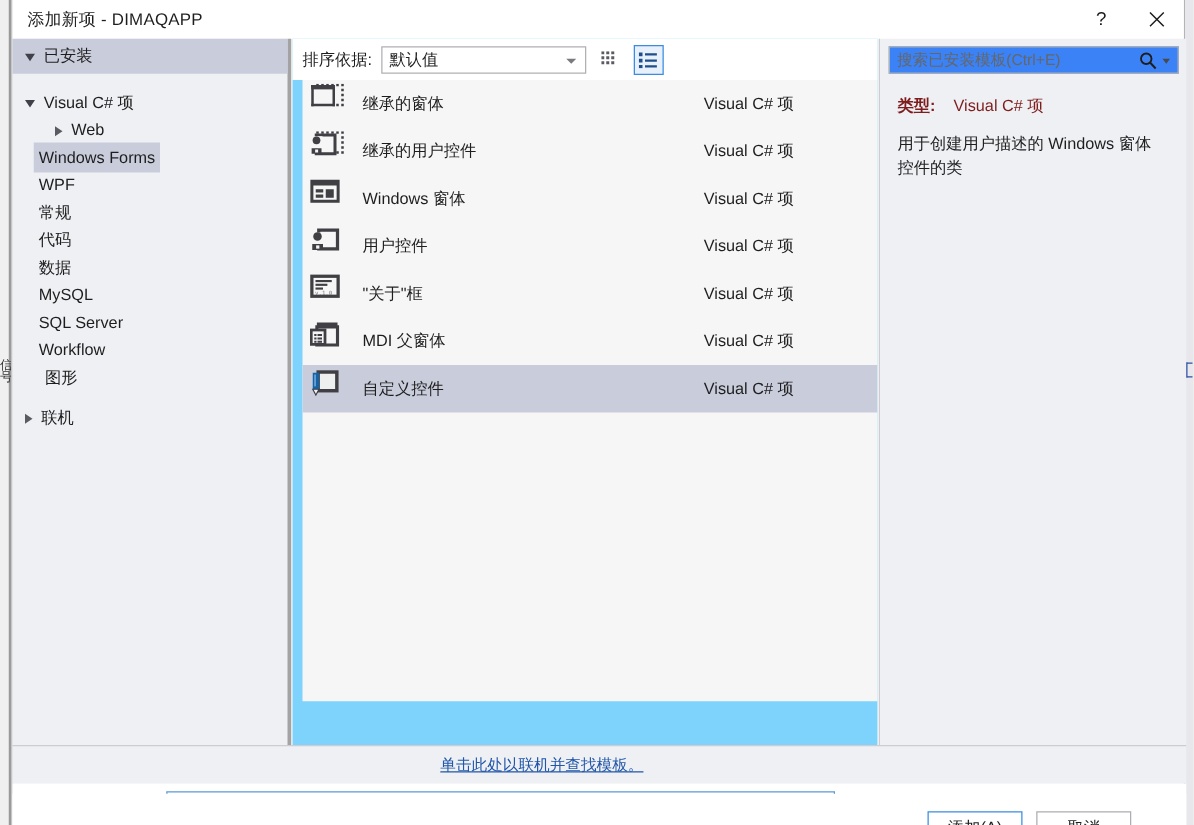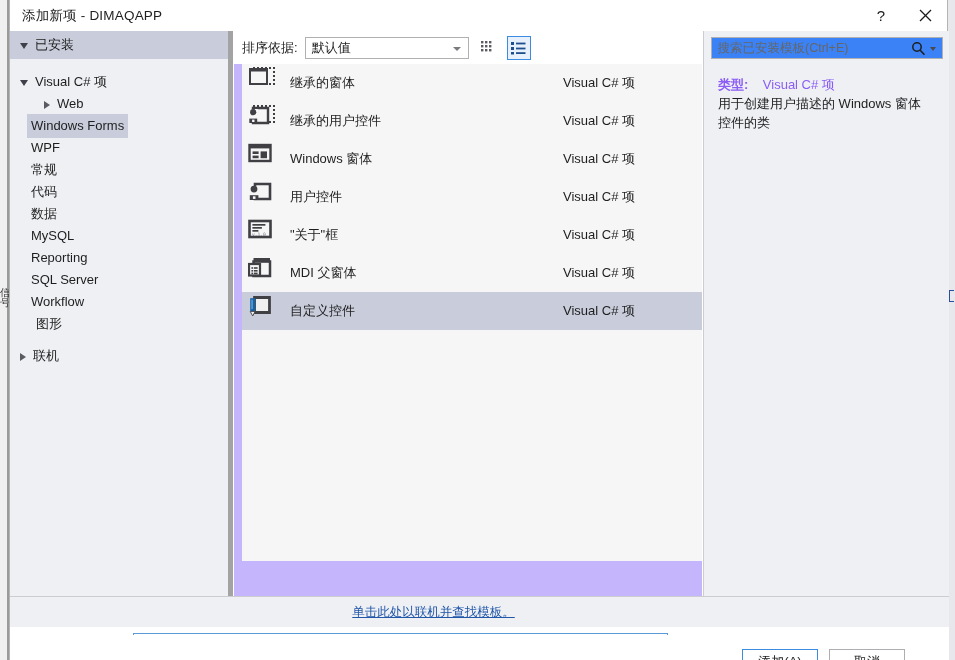--- a/index.html
+++ b/index.html
@@ -45,21 +45,21 @@
     font-size: 15px; color: #1b1b1b; cursor: default;
   }
   .tb-btn.close svg { display:block; }
 
   
   .body { position: relative; height: 629px; }
 
   
   .sidebar {
     position: absolute; left: 0; top: 0; width: 223px; height: 565px;
-    background: #eef0f4; border-right: 5px solid #a3a3a3;
+    background: #eef0f4; border-right: 3px solid #a3a3a3;
   }
   .sidebar-header {
     height: 28px; background: #c9ccdb; display: flex; align-items: center;
     padding-left: 10px; font-size: 13px; color: #1e1e1e;
   }
   .tri {
     display: inline-block; width: 0; height: 0; margin-right: 7px; position: relative; top: 1px;
   }
   .tri.down { border-left: 4.5px solid transparent; border-right: 4.5px solid transparent; border-top: 6px solid #40404a; }
   .tri.right { border-top: 4.5px solid transparent; border-bottom: 4.5px solid transparent; border-left: 6px solid #5a5a62; }
@@ -71,21 +71,21 @@
   .tnode .lbl { white-space: nowrap; }
   .tnode.lvl0 { padding-left: 10px; }
   .tnode.lvl1 { padding-left: 34px; }
   .tnode.lvl1.noarrow { padding-left: 21px; }
   .tnode.lvl1b { padding-left: 26px; }
   .tnode.sel .lbl { background: #c9ccdb; padding: 1px 4px; margin-left: -4px; }
   .tnode.gap { margin-top: 10px; }
 
   
   .center {
-    position: absolute; left: 224px; top: 0; width: 468px; height: 565px; background: #c4b5fd;
+    position: absolute; left: 224px; top: 0; width: 468px; height: 565px; background: #7dd3fc;
   }
   .toolbar {
     height: 33px; display: flex; align-items: center; padding-left: 8px; gap: 7px;
     background: #ffffff;
   }
   .toolbar .sortlabel { font-size: 13px; color: #1e1e1e; }
   .combo {
     width: 164px; height: 22px; border: 1px solid #b0b0b3; background: #ffffff;
     display: flex; align-items: center; padding-left: 6px; font-size: 13px; color: #1e1e1e;
     position: relative; cursor: default;
@@ -127,21 +127,21 @@
     border: none; outline: none; width: 186px; margin-left: 6px;
     font-size: 12.5px; color: #1e1e1e; font-family: inherit; background: transparent;
   }
   .searchbox input::placeholder { color: #666; opacity: 1; }
   .search-icon { position: absolute; right: 16px; top: 3px; }
   .search-carat {
     position: absolute; right: 6px; top: 9px; width: 0; height: 0;
     border-left: 3.5px solid transparent; border-right: 3.5px solid transparent; border-top: 4px solid #4a4a4e;
   }
   .detail-body { padding: 12px 16px 0 14px; }
-  .detail-type { font-size: 13px; color: #8b5cf6; margin-bottom: 0; }
+  .detail-type { font-size: 13px; color: #7f1d1d; margin-bottom: 11px; }
   .detail-type b { font-weight: bold; }
   .detail-desc { font-size: 13px; color: #1e1e1e; line-height: 19px; }
 
   
   .linkrow {
     position: absolute; left: 0; top: 565px; width: 939px; height: 31px;
     background: #eef0f4; border-top: 1px solid #ccccd2;
     display: flex; align-items: center; justify-content: center;
   }
   .linkrow a {
@@ -231,23 +231,20 @@
             <span class="lbl">常规</span>
           </div>
           <div class="tnode lvl1 noarrow">
             <span class="lbl">代码</span>
           </div>
           <div class="tnode lvl1 noarrow">
             <span class="lbl">数据</span>
           </div>
           <div class="tnode lvl1 noarrow">
             <span class="lbl">MySQL</span>
-          </div>
-          <div class="tnode lvl1 noarrow">
-            <span class="lbl">Reporting</span>
           </div>
           <div class="tnode lvl1 noarrow">
             <span class="lbl">SQL Server</span>
           </div>
           <div class="tnode lvl1 noarrow">
             <span class="lbl">Workflow</span>
           </div>
           <div class="tnode lvl1b">
             <span class="lbl">图形</span>
           </div>

